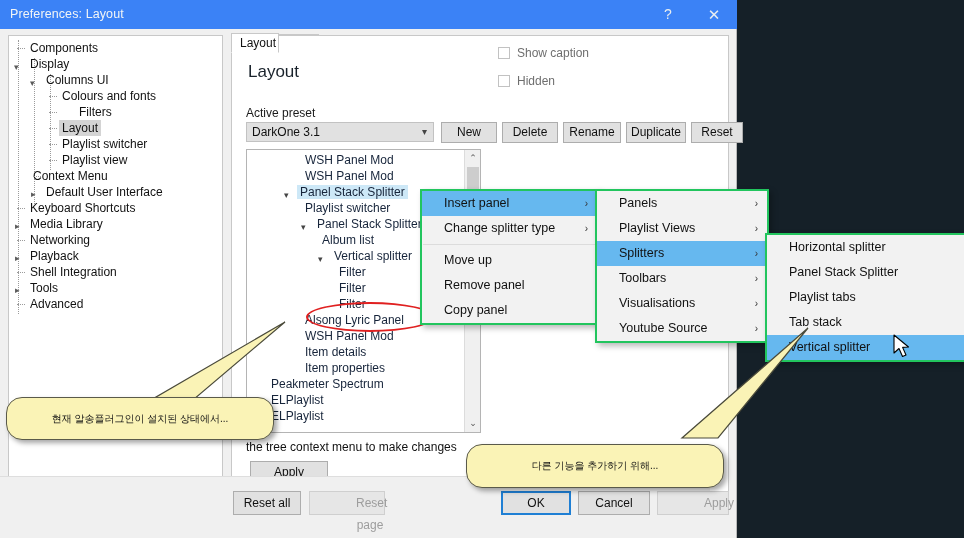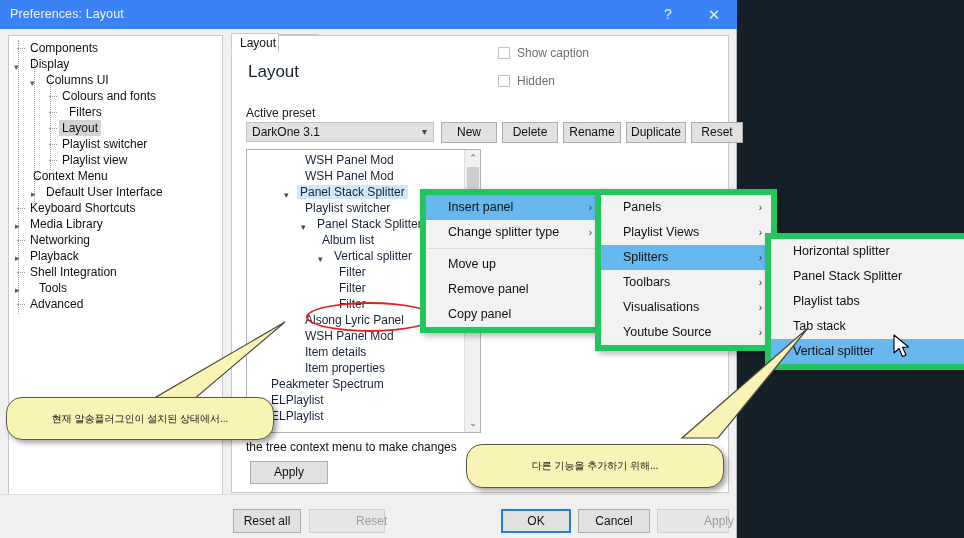--- a/index.html
+++ b/index.html
@@ -100,21 +100,21 @@
   .txtin{position:absolute;background:#fff;border:1px solid #c2c2c2;box-sizing:border-box;}
   .lbl-co{position:absolute;left:266px;top:212px;font-size:12px;color:#222;}
   .combo2{
     position:absolute;left:266px;top:228px;width:105px;height:20px;background:#d6d6d6;
     border:1px solid #cdcdcd;box-sizing:border-box;font-size:12px;line-height:18px;padding-left:5px;color:#8c8c8c;
   }
   .combo2 .carat{position:absolute;right:6px;top:0;font-size:10px;color:#9a9a9a;}
 
   
   .menu{
-    position:absolute;background:#f2f2f2;border:6px solid #22c55e;
+    position:absolute;background:#f2f2f2;border:2px solid #22c55e;
     box-shadow:3px 3px 6px rgba(0,0,0,.28);z-index:40;
   }
   .mi{position:relative;height:25px;line-height:25px;font-size:12.5px;color:#111;padding-left:22px;white-space:nowrap;}
   .mi.sel{background:#66b8ef;}
   .mi .arrow{position:absolute;right:9px;top:0;font-size:10px;color:#333;}
   .msep{height:1px;background:#dcdcdc;margin:3px 1px;}
 
   
   .ellipse{
     position:absolute;border:2px solid #e02020;border-radius:50%;z-index:30;
@@ -123,21 +123,21 @@
   
   .callout{
     position:absolute;background:#faf3b6;border:1px solid #5a5a4a;border-radius:16px;
     box-shadow:3px 3px 5px rgba(0,0,0,.35);z-index:60;
     font-size:10px;color:#111;display:flex;align-items:center;justify-content:center;
     text-align:center;
   }
   .tail{position:absolute;z-index:59;}
 
   .cursor{position:absolute;z-index:80;}
-  .bottombar{position:absolute;left:0;top:494px;width:710px;height:44px;background:#f0f0f0;border-top:1px solid #dedede;box-sizing:border-box;}
+  .bottombar{position:absolute;left:0;top:476px;width:710px;height:44px;background:#f0f0f0;border-top:1px solid #dedede;box-sizing:border-box;}
 </style>
 </head>
 <body>
 
 <div class="dialog">
 
   <div class="titlebar">
     <div class="title">Preferences: Layout</div>
     <div class="tb-btn tb-help">?</div>
     <div class="tb-btn tb-close">✕</div>
@@ -145,32 +145,32 @@
 
   <div class="lefttree">
     <div class="dotline" style="left:9px;top:4px;height:274px;"></div>
     <div class="dotline" style="left:25px;top:22px;height:146px;"></div>
     <div class="dotline" style="left:41px;top:38px;height:96px;"></div>
     <div id="nav-items">
         <div class="tnode" style="left: 5px; top: 4px;"><span class="lbl" style="margin-left:13px;">Components</span></div>
         <div class="tnode" style="left: 5px; top: 20px;"><span class="chev" style="left:0;top:3px;">▾</span><span class="lbl" style="margin-left:13px;">Display</span></div>
         <div class="tnode" style="left: 21px; top: 36px;"><span class="chev" style="left:0;top:3px;">▾</span><span class="lbl" style="margin-left:13px;">Columns UI</span></div>
         <div class="tnode" style="left: 37px; top: 52px;"><span class="lbl" style="margin-left:13px;">Colours and fonts</span></div>
-        <div class="tnode" style="left: 37px; top: 68px;"><span class="lbl" style="margin-left:20px;">Filters</span></div>
+        <div class="tnode" style="left: 37px; top: 68px;"><span class="lbl" style="margin-left:30px;">Filters</span></div>
         <div class="tnode sel" style="left: 37px; top: 84px;"><span class="lbl" style="margin-left:13px;">Layout</span></div>
         <div class="tnode" style="left: 37px; top: 100px;"><span class="lbl" style="margin-left:13px;">Playlist switcher</span></div>
         <div class="tnode" style="left: 37px; top: 116px;"><span class="lbl" style="margin-left:13px;">Playlist view</span></div>
         <div class="tnode" style="left: 21px; top: 132px;"><span class="lbl" style="">Context Menu</span></div>
         <div class="tnode" style="left: 21px; top: 148px;"><span class="chev" style="left:1px;top:2px;">▸</span><span class="lbl" style="margin-left:13px;">Default User Interface</span></div>
         <div class="tnode" style="left: 5px; top: 164px;"><span class="lbl" style="margin-left:13px;">Keyboard Shortcuts</span></div>
         <div class="tnode" style="left: 5px; top: 180px;"><span class="chev" style="left:1px;top:2px;">▸</span><span class="lbl" style="margin-left:13px;">Media Library</span></div>
         <div class="tnode" style="left: 5px; top: 196px;"><span class="lbl" style="margin-left:13px;">Networking</span></div>
         <div class="tnode" style="left: 5px; top: 212px;"><span class="chev" style="left:1px;top:2px;">▸</span><span class="lbl" style="margin-left:13px;">Playback</span></div>
         <div class="tnode" style="left: 5px; top: 228px;"><span class="lbl" style="margin-left:13px;">Shell Integration</span></div>
-        <div class="tnode" style="left: 5px; top: 244px;"><span class="chev" style="left:1px;top:2px;">▸</span><span class="lbl" style="margin-left:22px;">Tools</span></div>
+        <div class="tnode" style="left: 5px; top: 244px;"><span class="chev" style="left:1px;top:2px;">▸</span><span class="lbl" style="margin-left:13px;">Tools</span></div>
         <div class="tnode" style="left: 5px; top: 260px;"><span class="lbl" style="margin-left:13px;">Advanced</span></div>
       </div>
   <div class="dothoriz" style="left: 8px; top: 12px; width: 8px;"></div>
       <div class="dothoriz" style="left: 40px; top: 60px; width: 8px;"></div>
       <div class="dothoriz" style="left: 40px; top: 76px; width: 8px;"></div>
       <div class="dothoriz" style="left: 40px; top: 92px; width: 8px;"></div>
       <div class="dothoriz" style="left: 40px; top: 108px; width: 8px;"></div>
       <div class="dothoriz" style="left: 40px; top: 124px; width: 8px;"></div>
       <div class="dothoriz" style="left: 24px; top: 140px; width: 8px;"></div>
       <div class="dothoriz" style="left: 8px; top: 172px; width: 8px;"></div>

